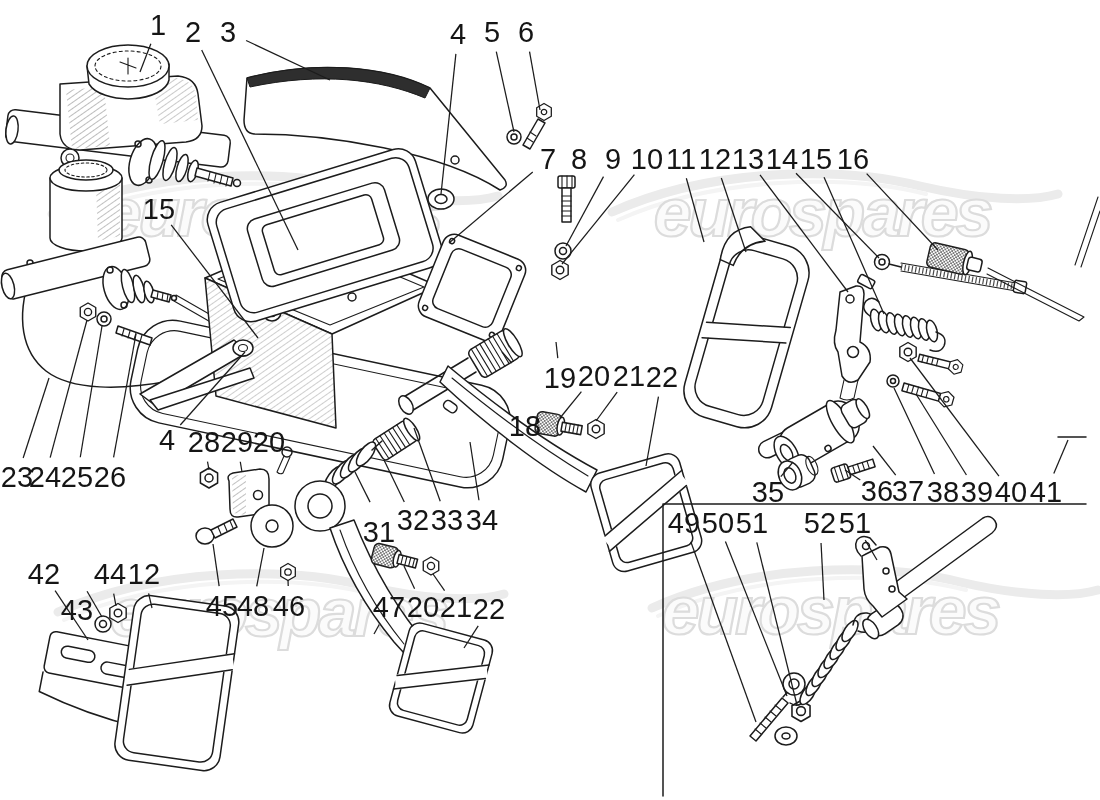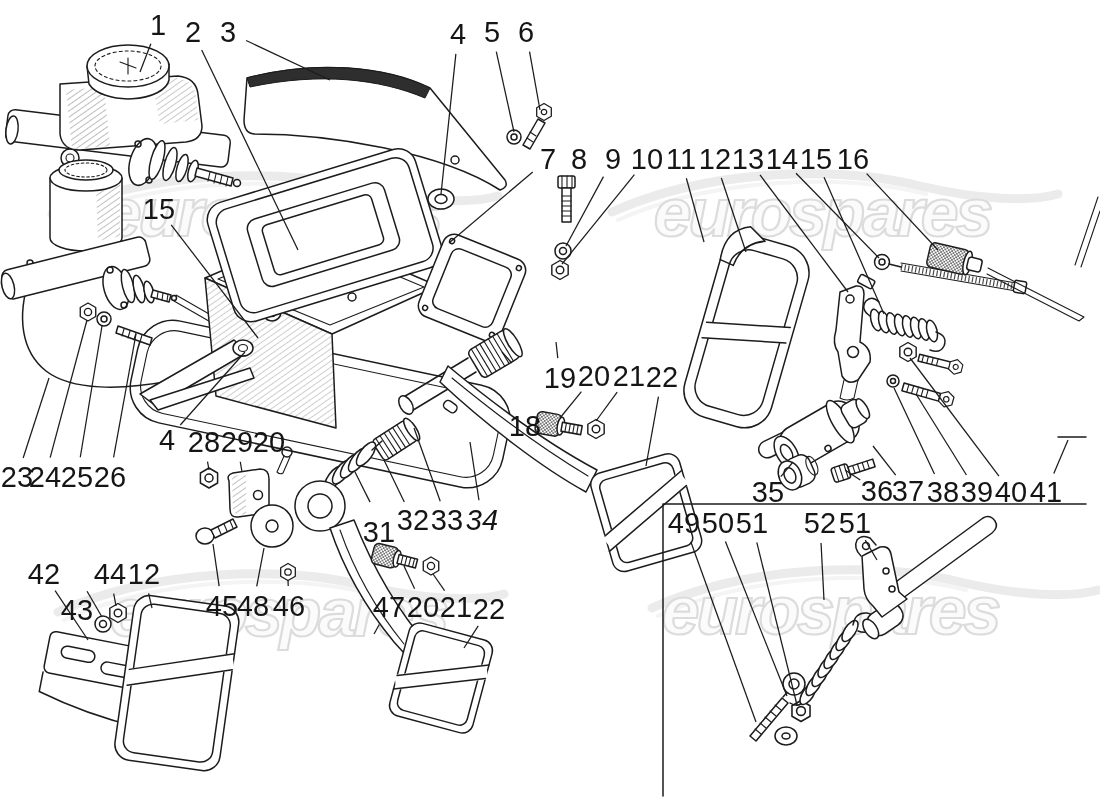--- a/index.html
+++ b/index.html
@@ -564,21 +564,21 @@
       <div class="callout" style="left: 45px; top: 477px;">24</div>
       <div class="callout" style="left: 77px; top: 477px;">25</div>
       <div class="callout" style="left: 110px; top: 477px;">26</div>
       <div class="callout" style="left: 167px; top: 440px;">4</div>
       <div class="callout" style="left: 204px; top: 442px;">28</div>
       <div class="callout" style="left: 237px; top: 442px;">29</div>
       <div class="callout" style="left: 269px; top: 442px;">20</div>
       <div class="callout" style="left: 379px; top: 532px;">31</div>
       <div class="callout" style="left: 413px; top: 520px;">32</div>
       <div class="callout" style="left: 447px; top: 520px;">33</div>
-      <div class="callout" style="left: 482px; top: 520px; font-style: italic;">34</div>
+      <div class="callout" style="left: 482px; top: 520px;">34</div>
       <div class="callout" style="left: 525px; top: 378px; margin-top: 48px;">18</div>
       <div class="callout" style="left: 560px; top: 378px;">19</div>
       <div class="callout" style="left: 594px; top: 376px;">20</div>
       <div class="callout" style="left: 629px; top: 376px;">21</div>
       <div class="callout" style="left: 662px; top: 377px;">22</div>
       <div class="callout" style="left: 768px; top: 492px;">35</div>
       <div class="callout" style="left: 877px; top: 491px;">36</div>
       <div class="callout" style="left: 908px; top: 491px;">37</div>
       <div class="callout" style="left: 943px; top: 492px;">38</div>
       <div class="callout" style="left: 977px; top: 492px;">39</div>

